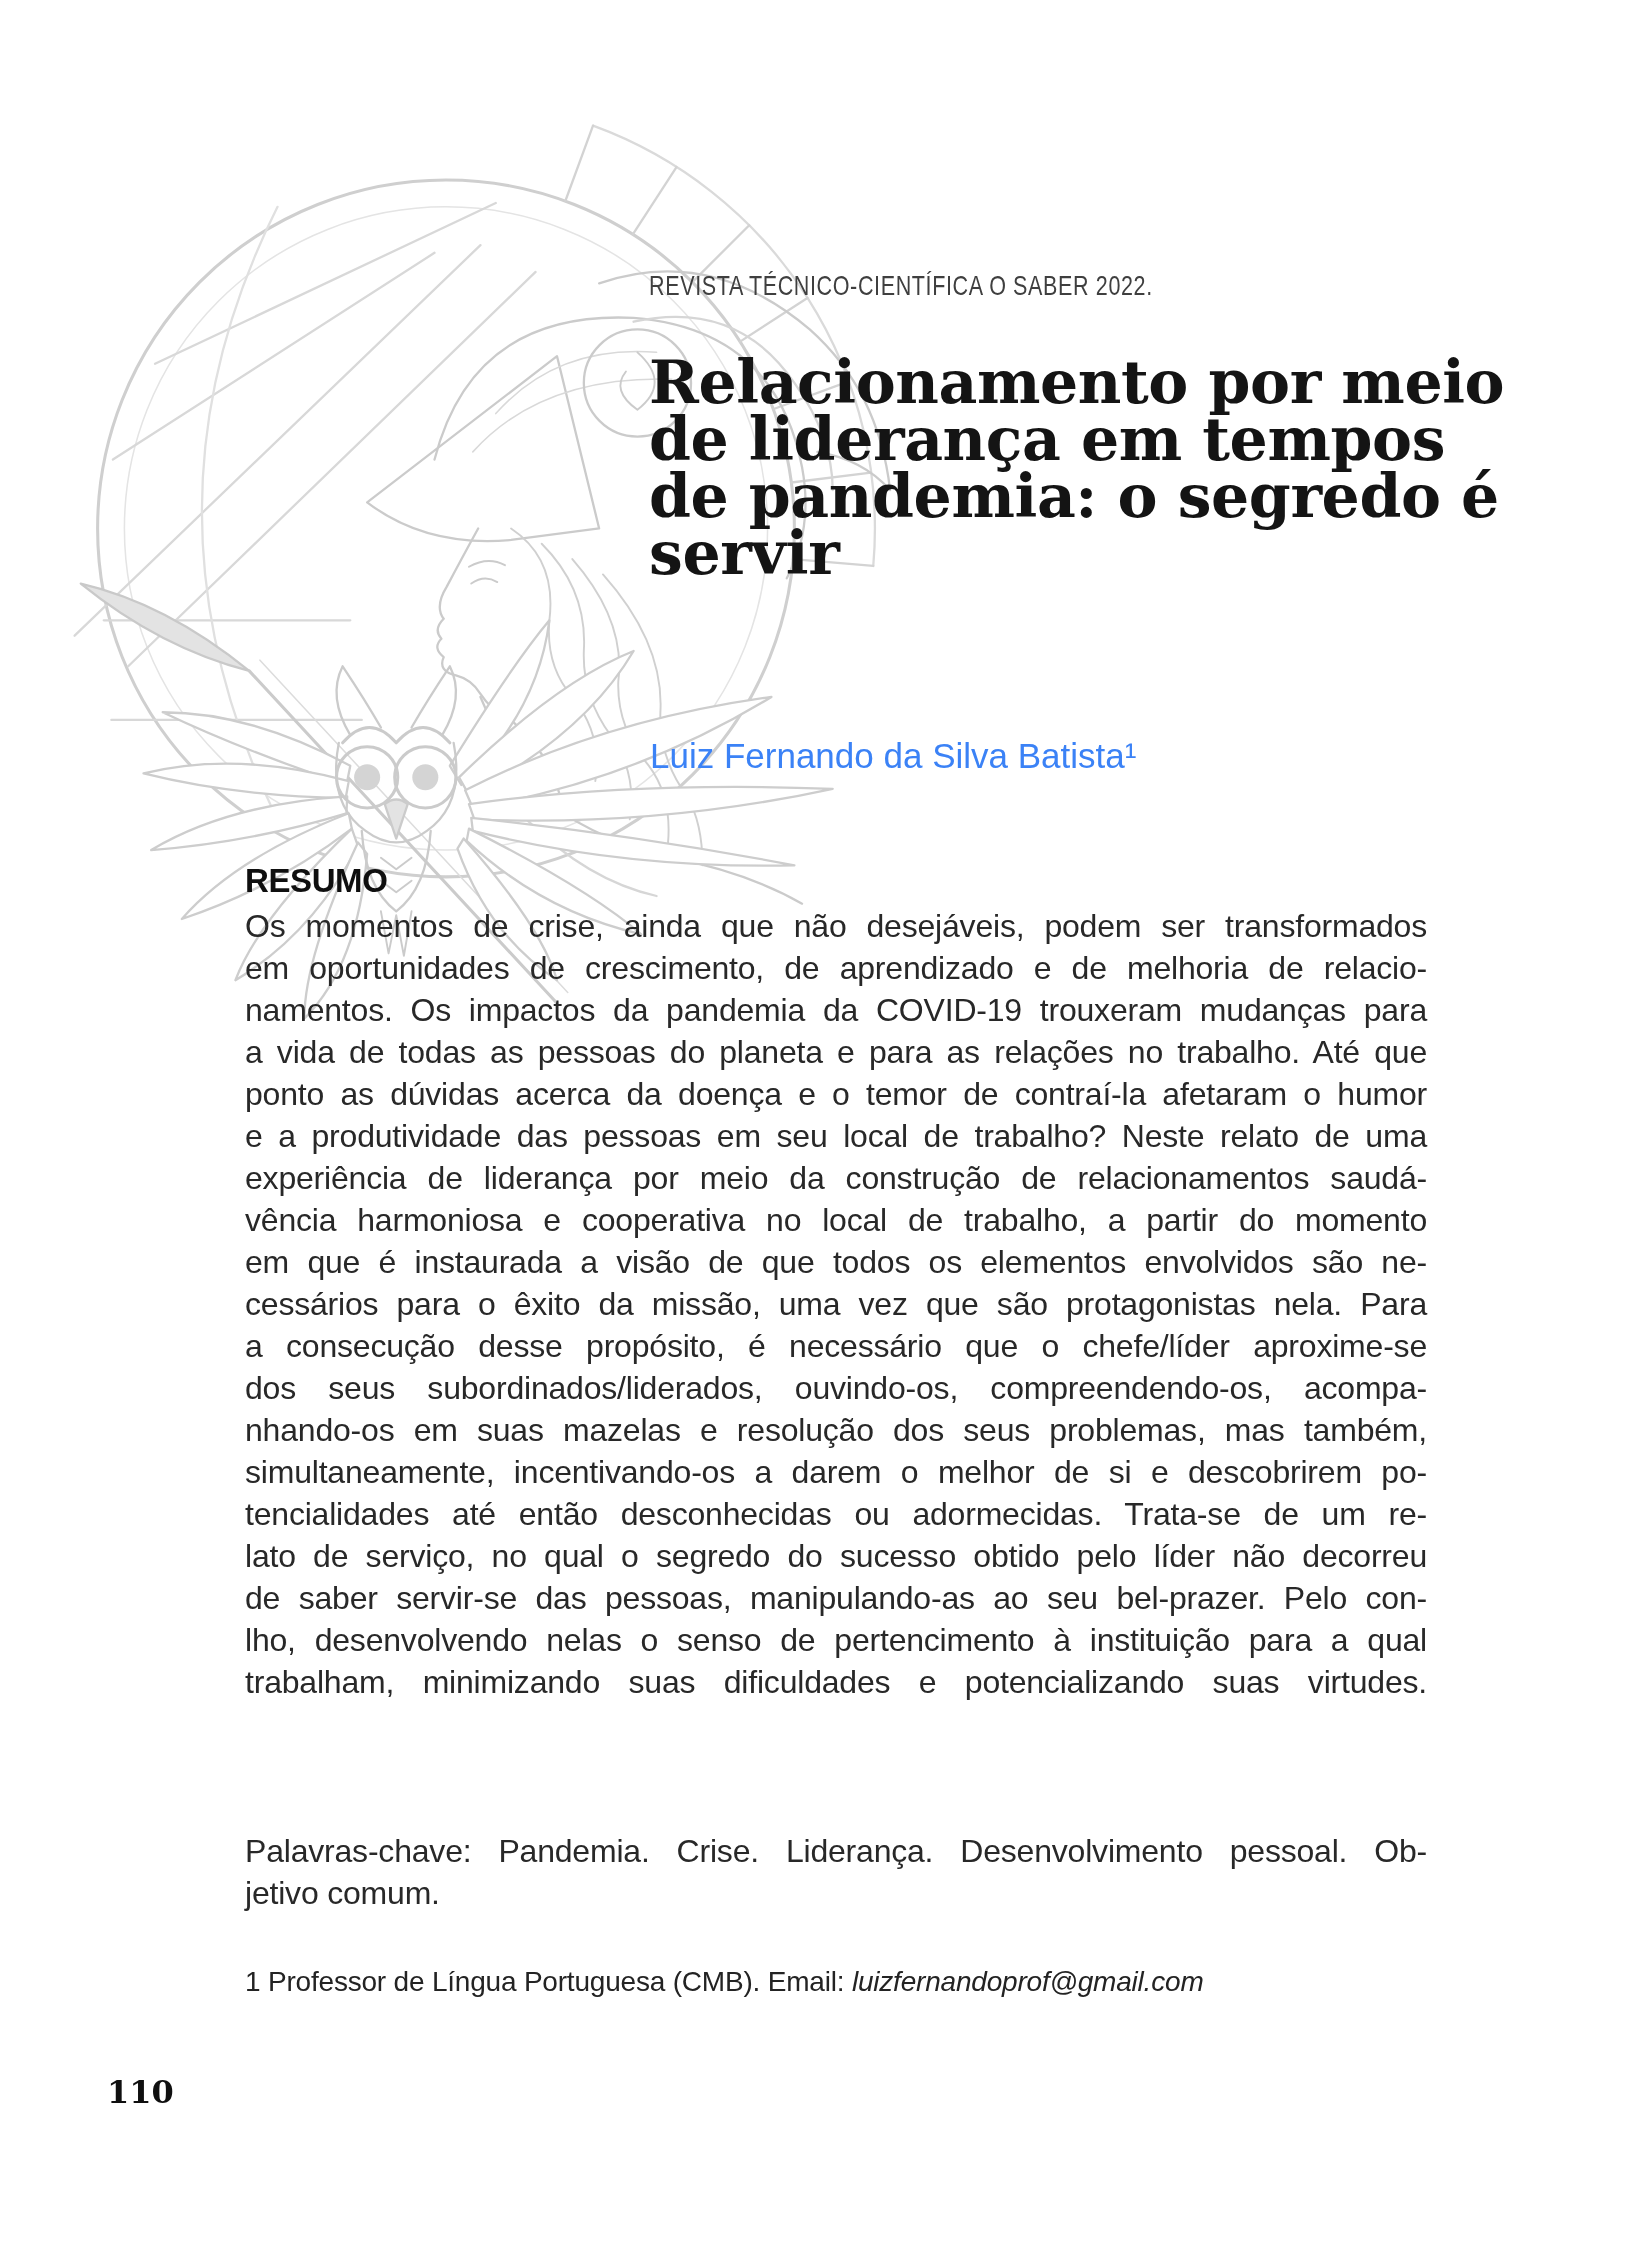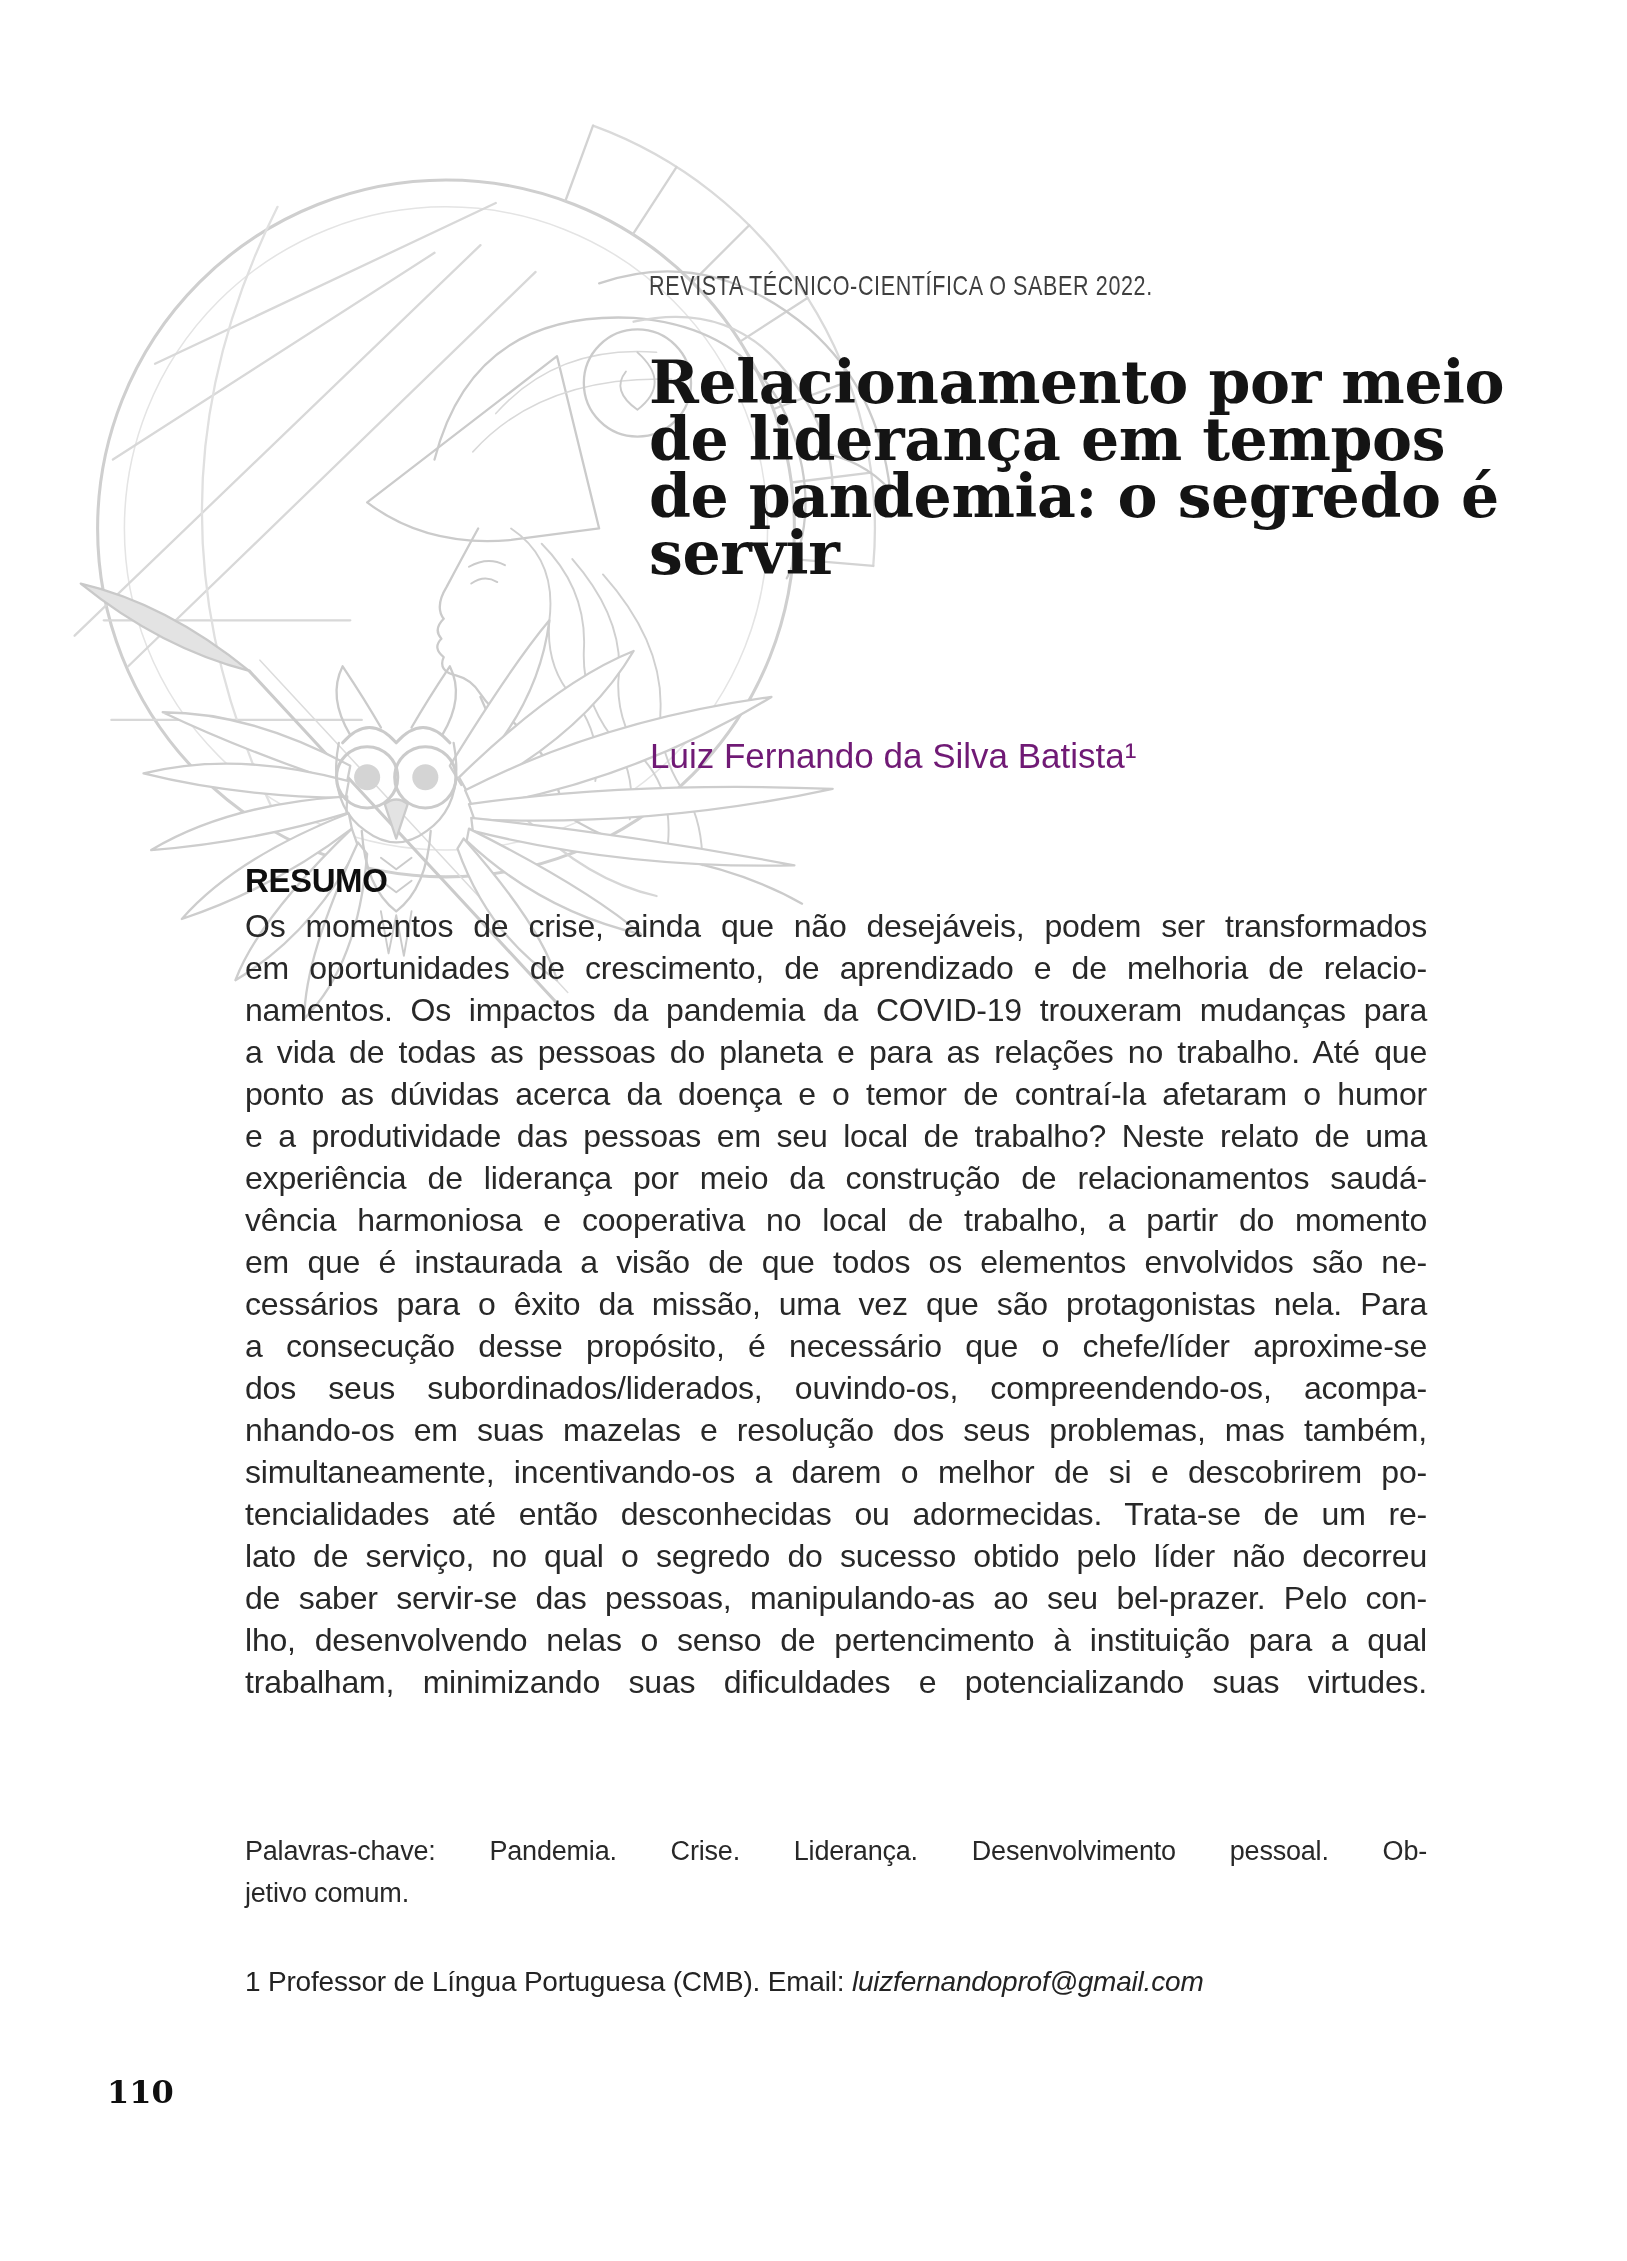--- a/index.html
+++ b/index.html
@@ -30,41 +30,41 @@
   .title{
     position:absolute;left:628px;top:354px;margin:0;
     font-family:"DejaVu Serif","Liberation Serif",serif;
     font-weight:700;font-size:60px;line-height:57px;
     letter-spacing:-0.4px;color:#141414;
   }
   .title-line{white-space:nowrap;}
   
   .author{
     position:absolute;left:629px;top:737px;
-    font-size:35px;line-height:37px;color:#701a75;
+    font-size:35px;line-height:37px;color:#3b82f6;
     white-space:nowrap;
   }
   
   .resumo-heading{
     position:absolute;left:224px;top:862px;margin:0;
     font-size:33px;line-height:38px;font-weight:700;
     letter-spacing:-0.4px;color:#0f0f0f;
   }
   .abstract{
     position:absolute;left:224px;top:905px;width:1182px;
     font-size:32px;line-height:42px;
     letter-spacing:-0.2px;color:#282828;
   }
   .body-line{
     text-align:justify;
     text-align-last:justify;
   }
   .keywords{
     position:absolute;left:224px;top:1830px;width:1182px;
-    font-size:27px;line-height:42px;
+    font-size:32px;line-height:42px;
     letter-spacing:-0.2px;color:#282828;
   }
   .kw-plain{text-align:left;}
   
   .footnote{
     position:absolute;left:224px;top:1965px;width:1182px;
     font-size:28px;line-height:34px;color:#232323;
     letter-spacing:-0.2px;
   }
   .footnote em{font-style:italic;}

